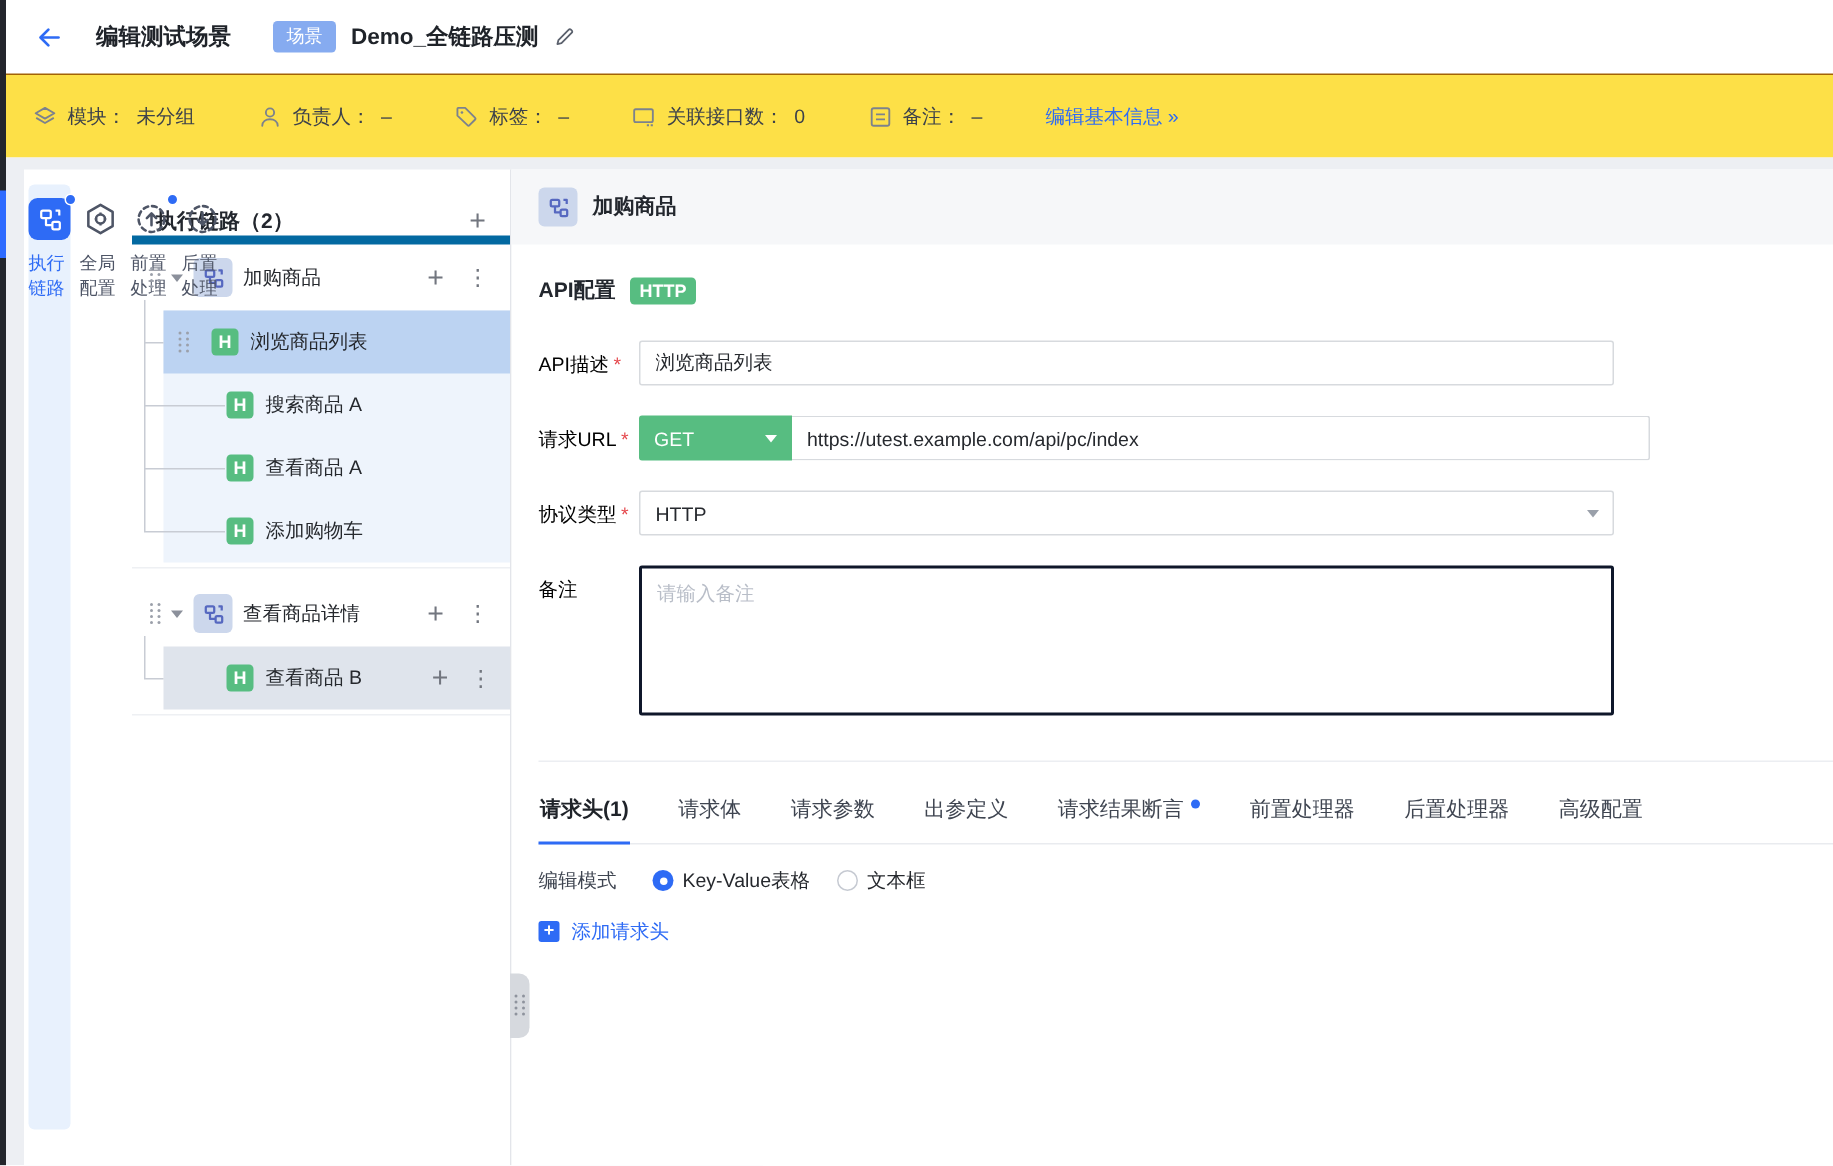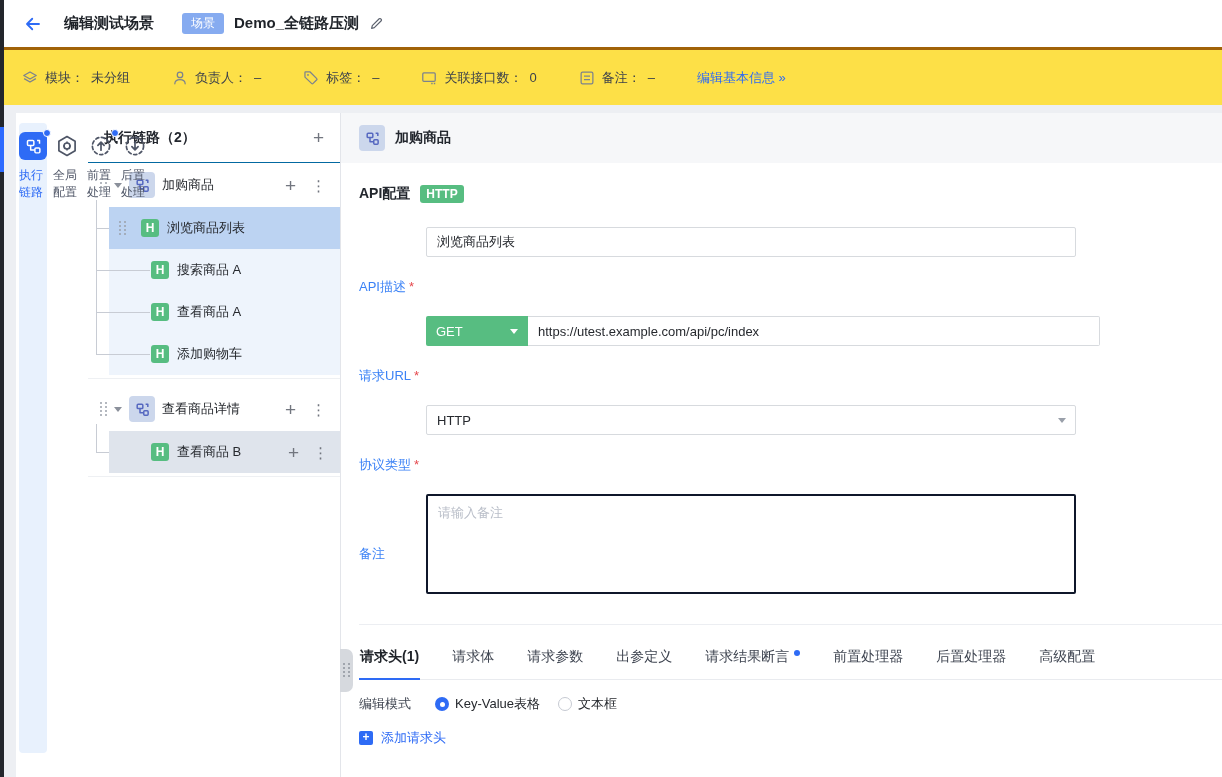--- a/index.html
+++ b/index.html
@@ -4,21 +4,21 @@
 <style>
   * { margin:0; padding:0; box-sizing:border-box; }
   body { font-family:"Liberation Sans", sans-serif; }
   .page { position:relative; width:1222px; height:777px; background:#fff; overflow:hidden; color:#26292e; font-size:13px; }
 
   
   .edge-strip { position:absolute; left:0; top:0; width:4px; height:777px; background:#23262c; z-index:60; }
   .edge-thumb { position:absolute; left:0; top:127px; width:4px; height:45px; background:#2e6bff; }
 
   
-  .topbar { height:50px; background:#fff; border-bottom:3px solid #a16207; display:flex; align-items:center; padding-left:22px; }
+  .topbar { height:50px; background:#fff; border-bottom:1px solid #a16207; display:flex; align-items:center; padding-left:22px; }
   .back-btn { width:22px; height:22px; display:flex; align-items:center; justify-content:center; cursor:pointer; margin-right:20px; }
   .page-title { font-size:15px; font-weight:700; color:#1f2329; margin-right:28px; }
   .scene-badge { background:#86abf0; color:#fff; font-size:12px; padding:2px 9px; border-radius:3px; margin-right:10px; }
   .scenario-name { font-size:15px; font-weight:700; color:#1f2329; margin-right:10px; }
   .pencil { color:#5c626e; }
 
   
   .infobar { height:55px; background:#fde047; display:flex; align-items:center; padding-left:22px; gap:42px; }
   .info-item { display:flex; align-items:center; gap:7px; color:#3c414b; }
   .info-item svg { color:#7c828d; }
@@ -32,21 +32,21 @@
   .icon-sidebar { width:72px; background:#fff; flex:none; padding-top:10px; display:flex; align-items:stretch; }
   .nav-item { position:relative; margin:0 3px 24px 3px; padding:9px 0 8px; border-radius:4px; display:flex; flex-direction:column; align-items:center; gap:7px; cursor:pointer; color:#4e5566; }
   .nav-item .nav-label { font-size:12px; }
   .nav-item.active { background:#e8f1fd; color:#2e6bf5; }
   .nav-glyph { position:relative; width:28px; height:28px; display:flex; align-items:center; justify-content:center; }
   .nav-item.active .nav-glyph { background:#2e6bf5; border-radius:6px; }
   .nav-dot { position:absolute; top:-3px; right:-4px; width:8px; height:8px; border-radius:50%; background:#2e6bf5; border:1.5px solid #fff; }
 
   
   .tree-panel { width:253px; flex:none; background:#fff; border-right:1px solid #e3e5ea; display:flex; flex-direction:column; }
-  .tree-header { height:50px; border-bottom:1px solid #0369a1; display:flex; align-items:center; justify-content:space-between; padding:0 16px 0 16px; }
+  .tree-header { height:50px; border-bottom:6px solid #0369a1; display:flex; align-items:flex-end; justify-content:space-between; padding:0 16px 0 16px; }
   .tree-title { font-size:14px; font-weight:700; color:#23272e; }
   .icon-plus { font-size:19px; line-height:1; color:#72767f; cursor:pointer; font-weight:400; }
   .icon-more { font-size:15px; line-height:1; color:#72767f; cursor:pointer; letter-spacing:0; }
 
   .tree-group { border-bottom:1px solid #eef0f3; padding-bottom:3px; }
   .group-row { height:44px; display:flex; align-items:center; padding:0 14px 0 12px; gap:7px; cursor:pointer; }
   .group-name { flex:1; color:#26292e; }
   .group-actions { display:flex; align-items:center; gap:15px; }
   .caret-down { width:0; height:0; border-left:4.5px solid transparent; border-right:4.5px solid transparent; border-top:5.5px solid #8b909b; }
   .flow-tile { width:26px; height:26px; border-radius:4px; background:#ccd7ec; display:flex; align-items:center; justify-content:center; color:#5668c0; }
@@ -76,21 +76,21 @@
   .main-panel { flex:1; background:#fff; min-width:0; display:flex; flex-direction:column; }
   .panel-header { height:50px; flex:none; background:#f6f7f9; display:flex; align-items:center; gap:10px; padding-left:18px; }
   .panel-title { font-size:14px; font-weight:700; color:#23272e; }
   .panel-content { flex:1; padding:22px 0 0 18px; overflow:hidden; }
 
   .section-head { display:flex; align-items:center; gap:10px; margin-bottom:24px; }
   .section-title { font-size:14px; font-weight:700; color:#23272e; }
   .proto-badge { background:#57bd81; color:#fff; font-size:12px; font-weight:700; padding:2px 6px; border-radius:3px; }
 
   .form-row { display:flex; align-items:flex-start; margin-bottom:20px; }
-  .form-label { width:67px; flex:none; padding-top:7px; color:#3b82f6;margin-top:44px; }
+  .form-label { width:67px; flex:none; padding-top:7px; color:#000000; }
   .form-label .req::after { content:"*"; color:#e5484d; margin-left:3px; }
   .form-field { width:650px; }
   .text-input { width:100%; height:30px; border:1px solid #d7dade; border-radius:2px; padding:0 10px; font-size:13px; color:#26292e; font-family:inherit; outline:none; background:#fff; }
   .url-group { display:flex; width:674px; }
   .method-select { width:102px; flex:none; height:30px; background:#57bd81; color:#fff; display:flex; align-items:center; justify-content:space-between; padding:0 10px; border-radius:2px 0 0 2px; cursor:pointer; }
   .method-caret { width:0; height:0; border-left:4px solid transparent; border-right:4px solid transparent; border-top:5px solid #fff; }
   .url-input { flex:1; border-left:none; border-radius:0 2px 2px 0; }
   .select-box { position:relative; width:100%; height:30px; border:1px solid #d7dade; border-radius:2px; display:flex; align-items:center; padding:0 24px 0 10px; color:#26292e; cursor:pointer; background:#fff; }
   .select-caret { position:absolute; right:9px; top:12px; width:0; height:0; border-left:4px solid transparent; border-right:4px solid transparent; border-top:5px solid #9aa0aa; }
   .textarea { width:650px; height:100px; border:2px solid #0f172a; border-radius:2px; padding:8px 10px; font-size:13px; font-family:inherit; color:#26292e; resize:none; outline:none; }

